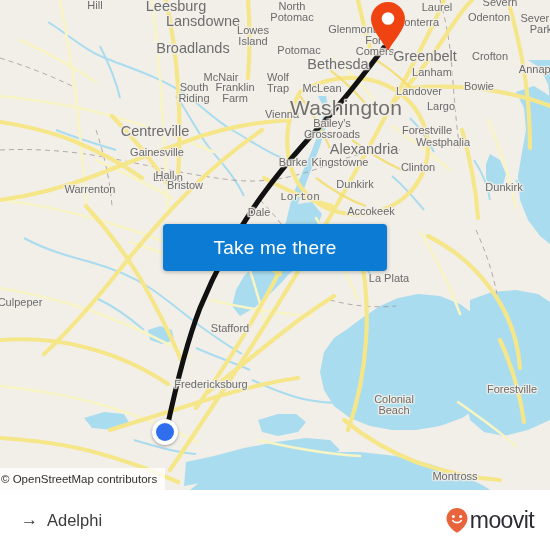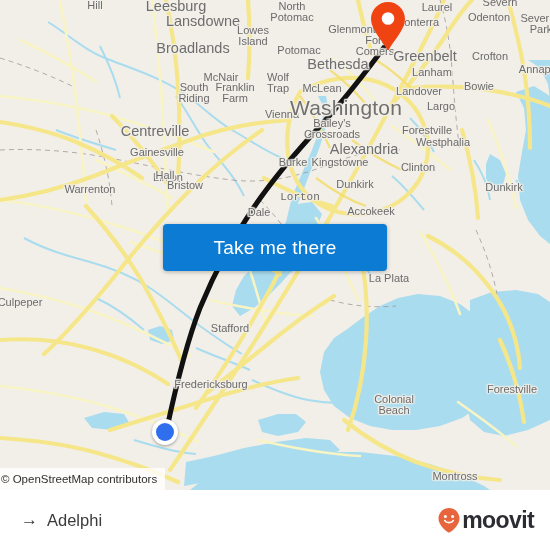--- a/index.html
+++ b/index.html
@@ -146,21 +146,21 @@
   #trip-arrow { font-size: 17px; color: #3b3b3b; }
 
   #moovit-logo {
     display: flex;
     align-items: center;
     gap: 1px;
   }
   #moovit-wordmark {
     font-family: "Liberation Sans", sans-serif;
     font-size: 23px;
-    font-weight: 700;
+    font-weight: 400;
     color: #2c2c33;
     letter-spacing: -.6px;
   }
 </style>
 </head>
 <body>
 
 <div id="app">
 
   <div id="map-area">

